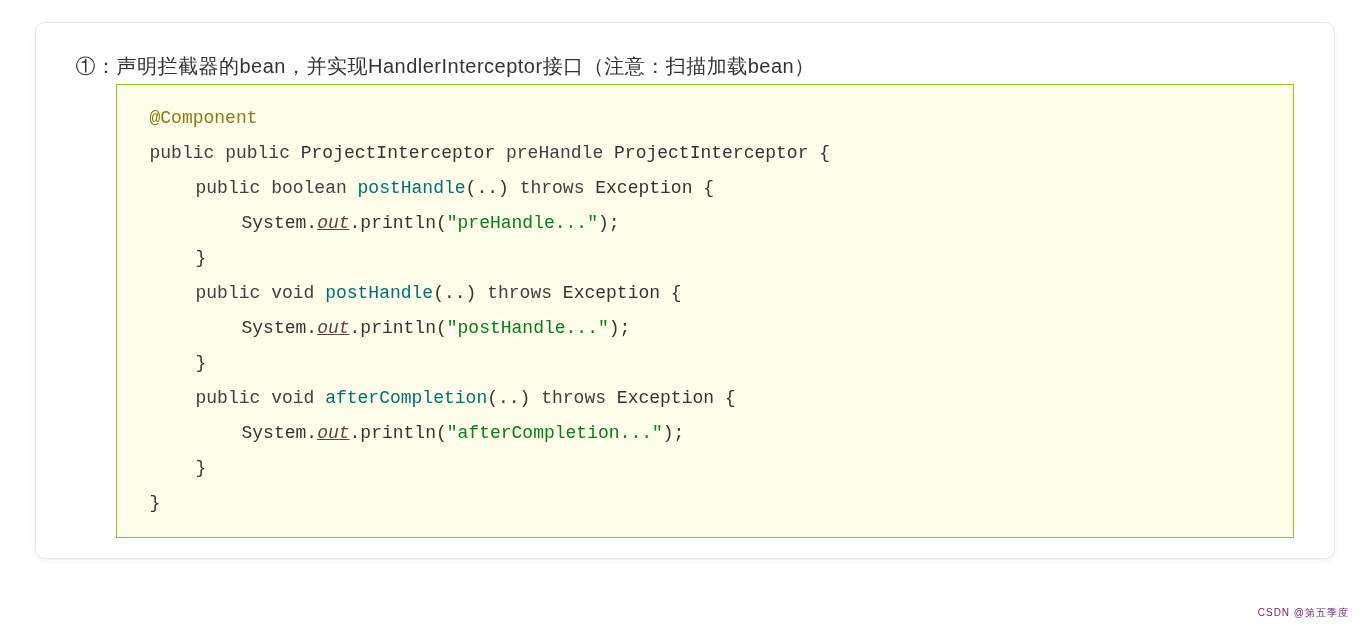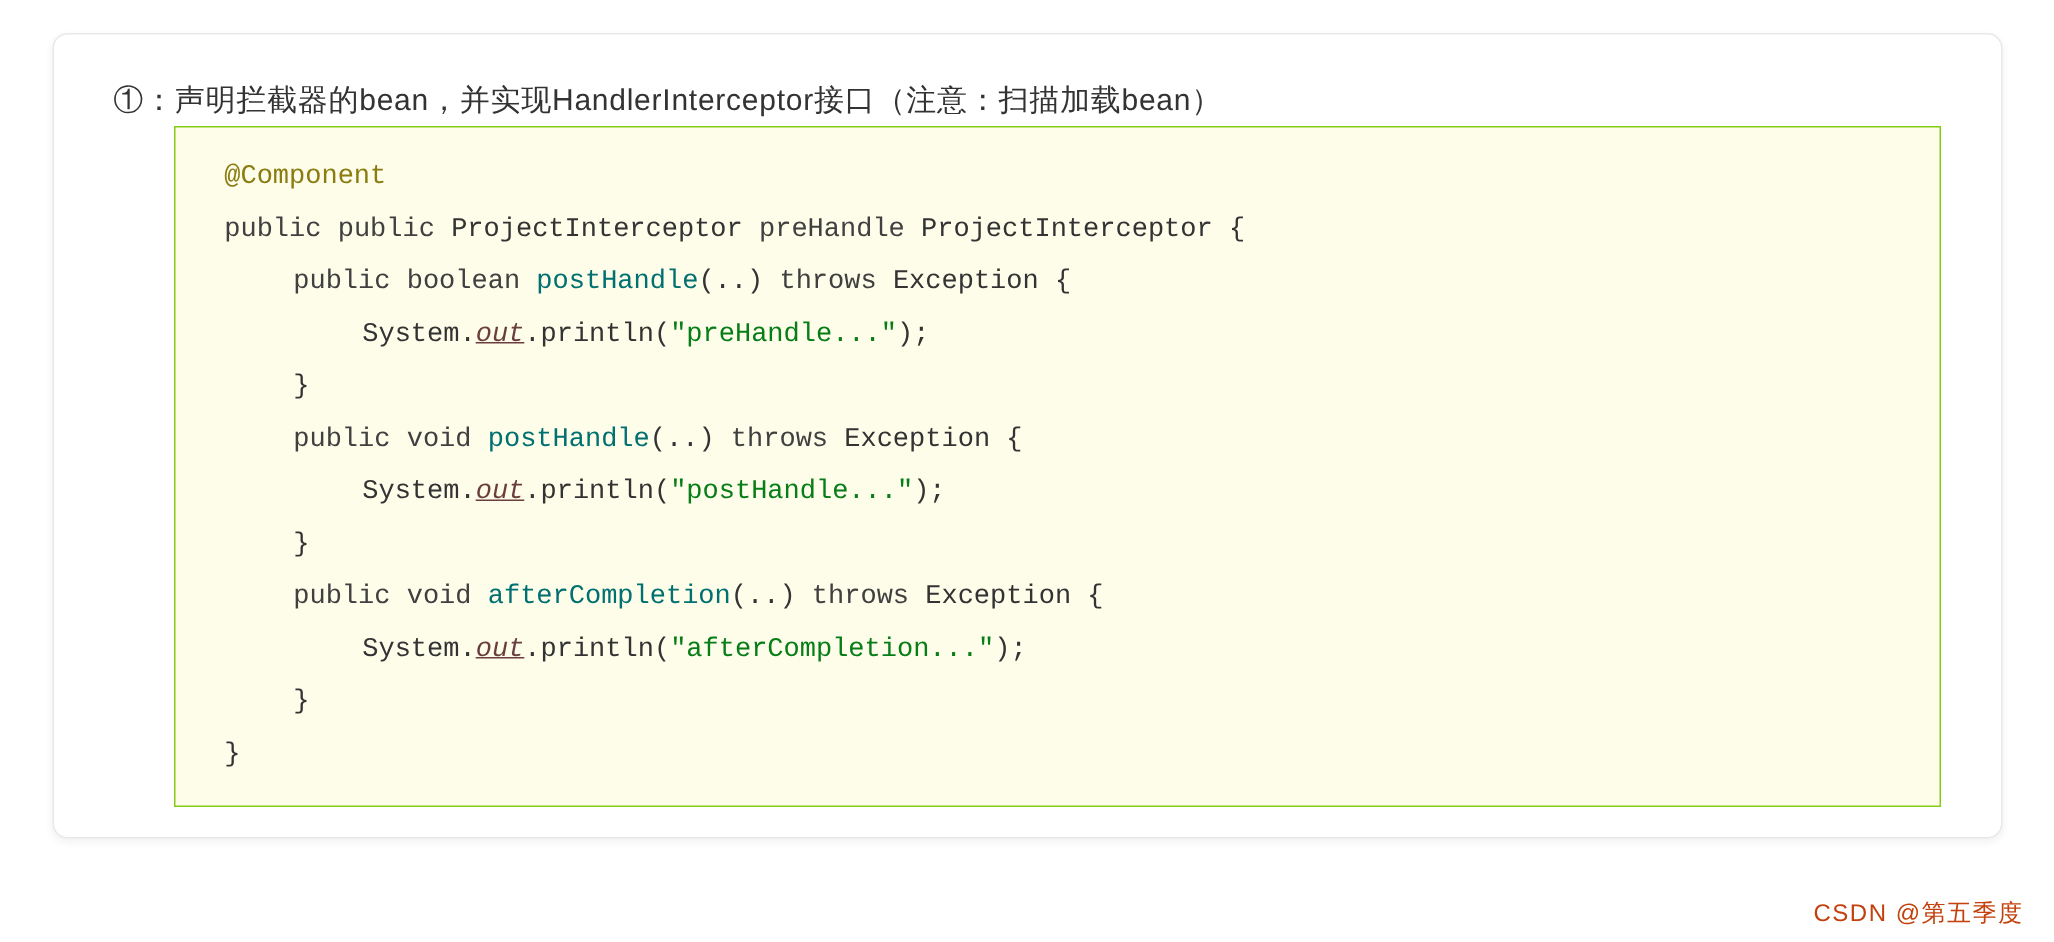--- a/index.html
+++ b/index.html
@@ -46,22 +46,22 @@
     .keyword { color: #404040; margin-top: 40px; }
     .method-name { color: #007070; }
     .string { color: #067d17; }
     .static-field { color: #6a3e3e; font-style: italic; text-decoration: underline; }
     .indent-1 { padding-left: 46px; }
     .indent-2 { padding-left: 92px; }
     .watermark {
       position: absolute;
       bottom: 8px;
       right: 20px;
-      color: #c2410c;
-      font-size: 16px;
+      color: #701a75;
+      font-size: 10px;
       font-family: "Microsoft YaHei", sans-serif;
       letter-spacing: 1px;
     }
   </style>
 </head>
 <body>
 
 <div class="container">
   <div class="heading">①：声明拦截器的bean，并实现HandlerInterceptor接口（注意：扫描加载bean）</div>
 

